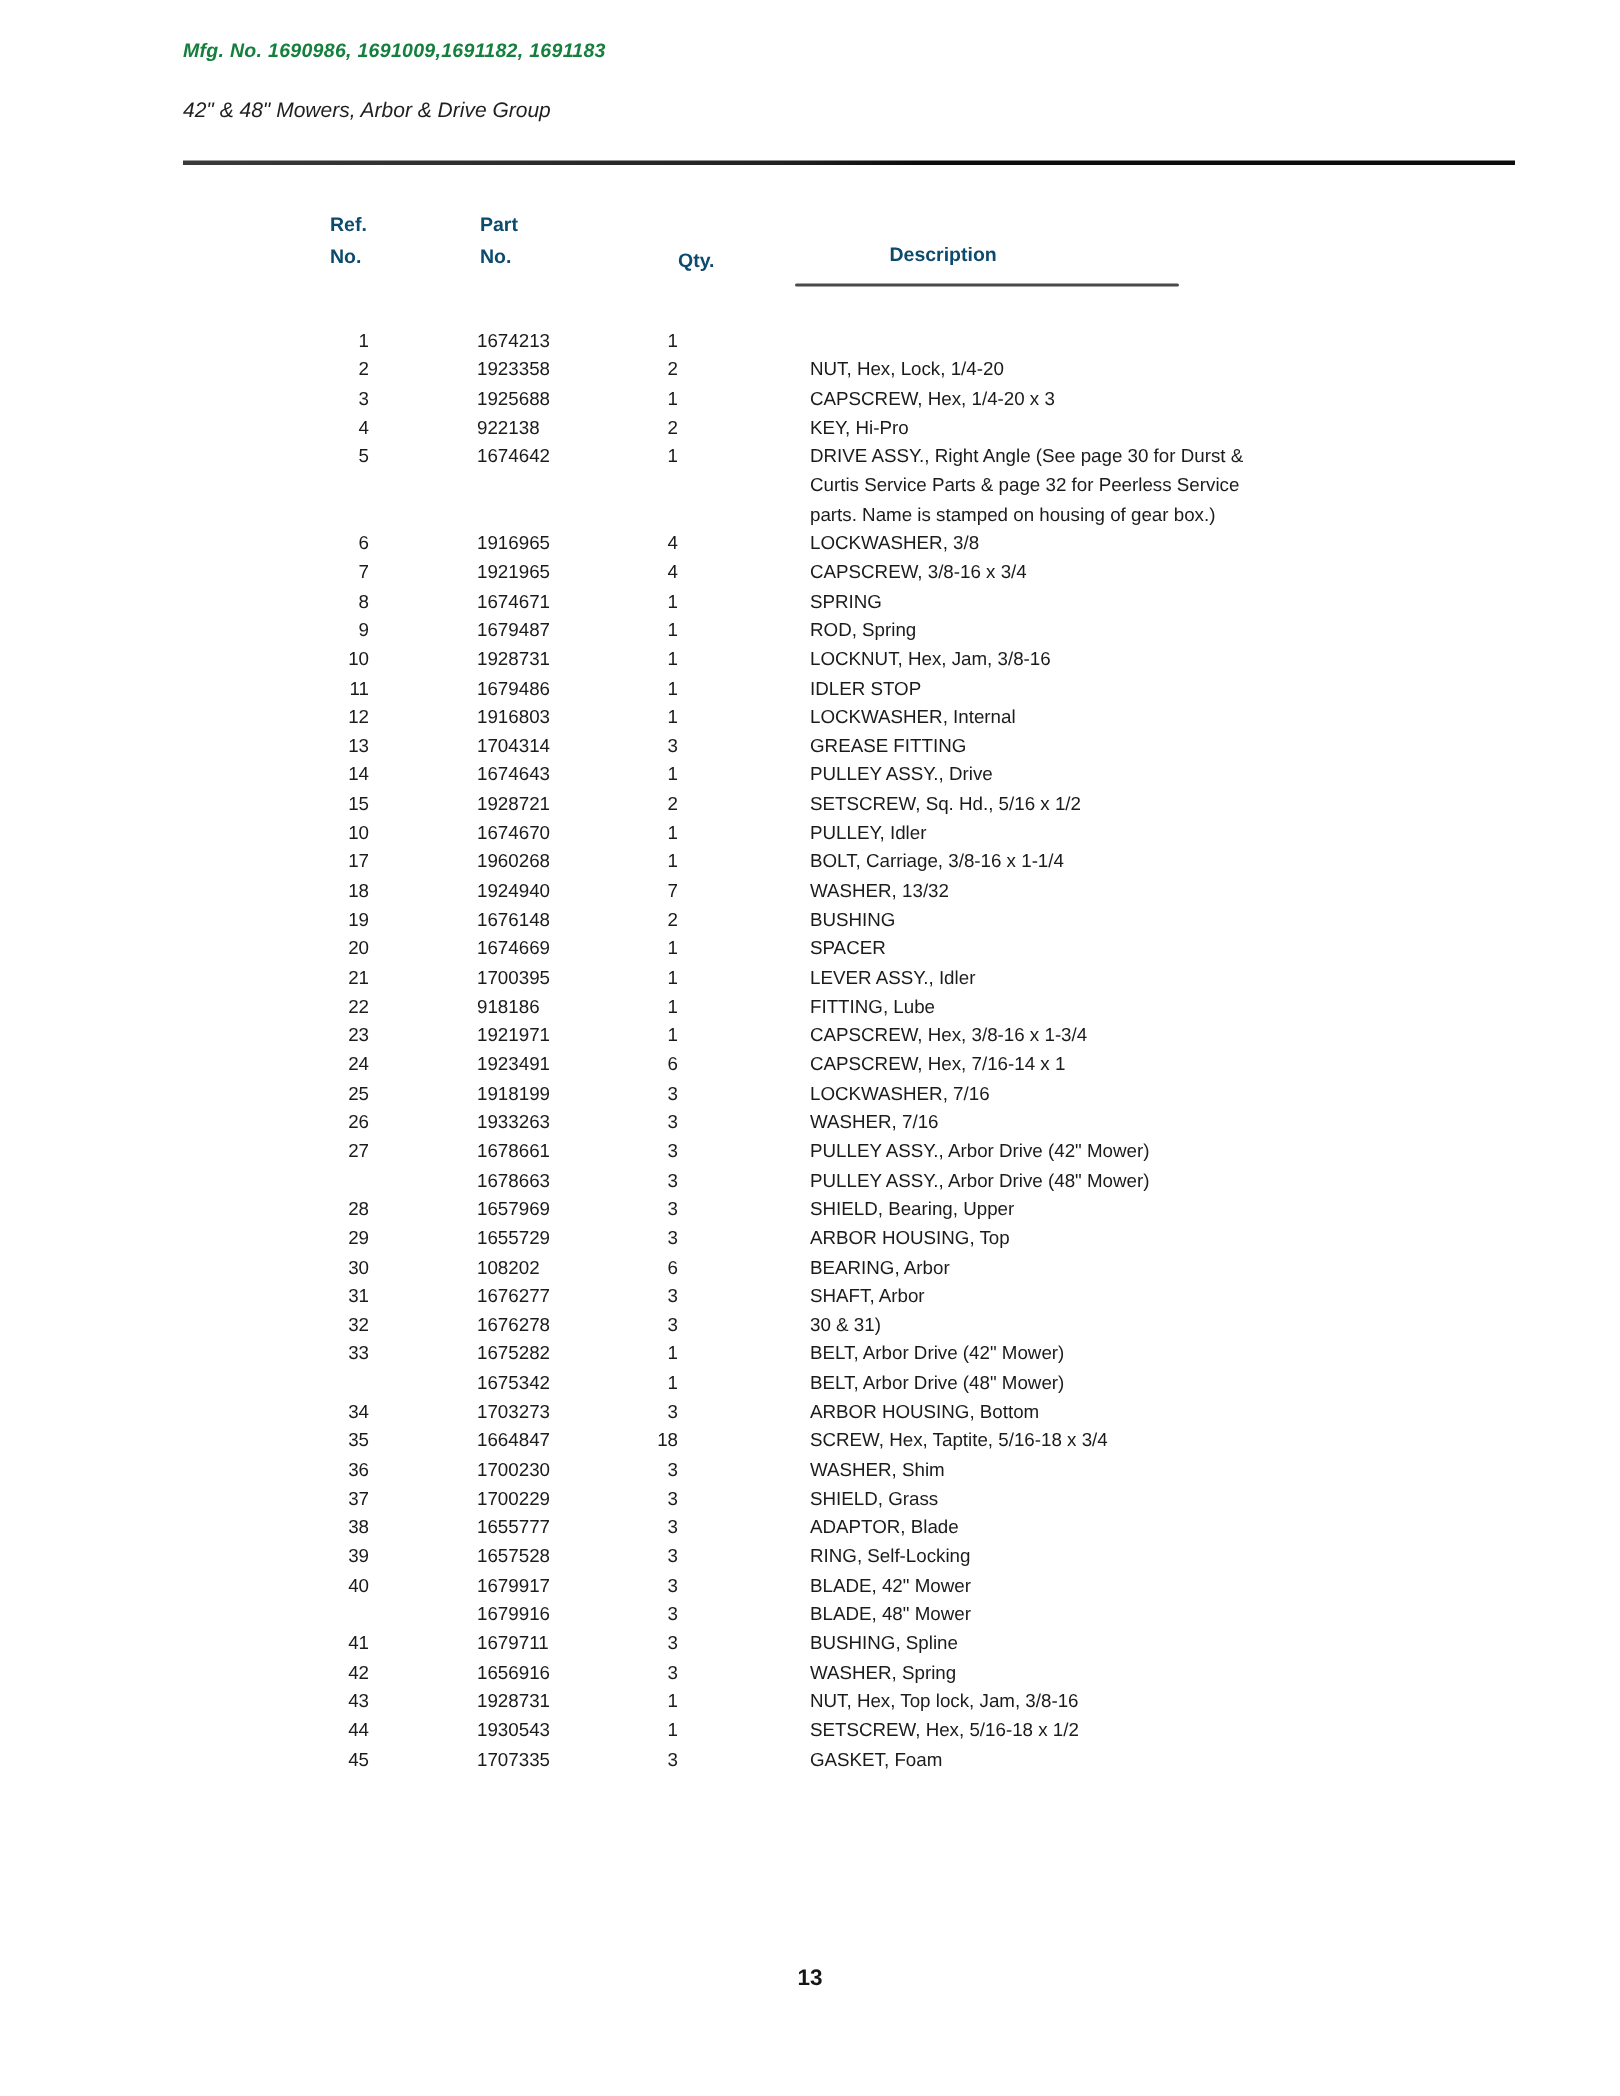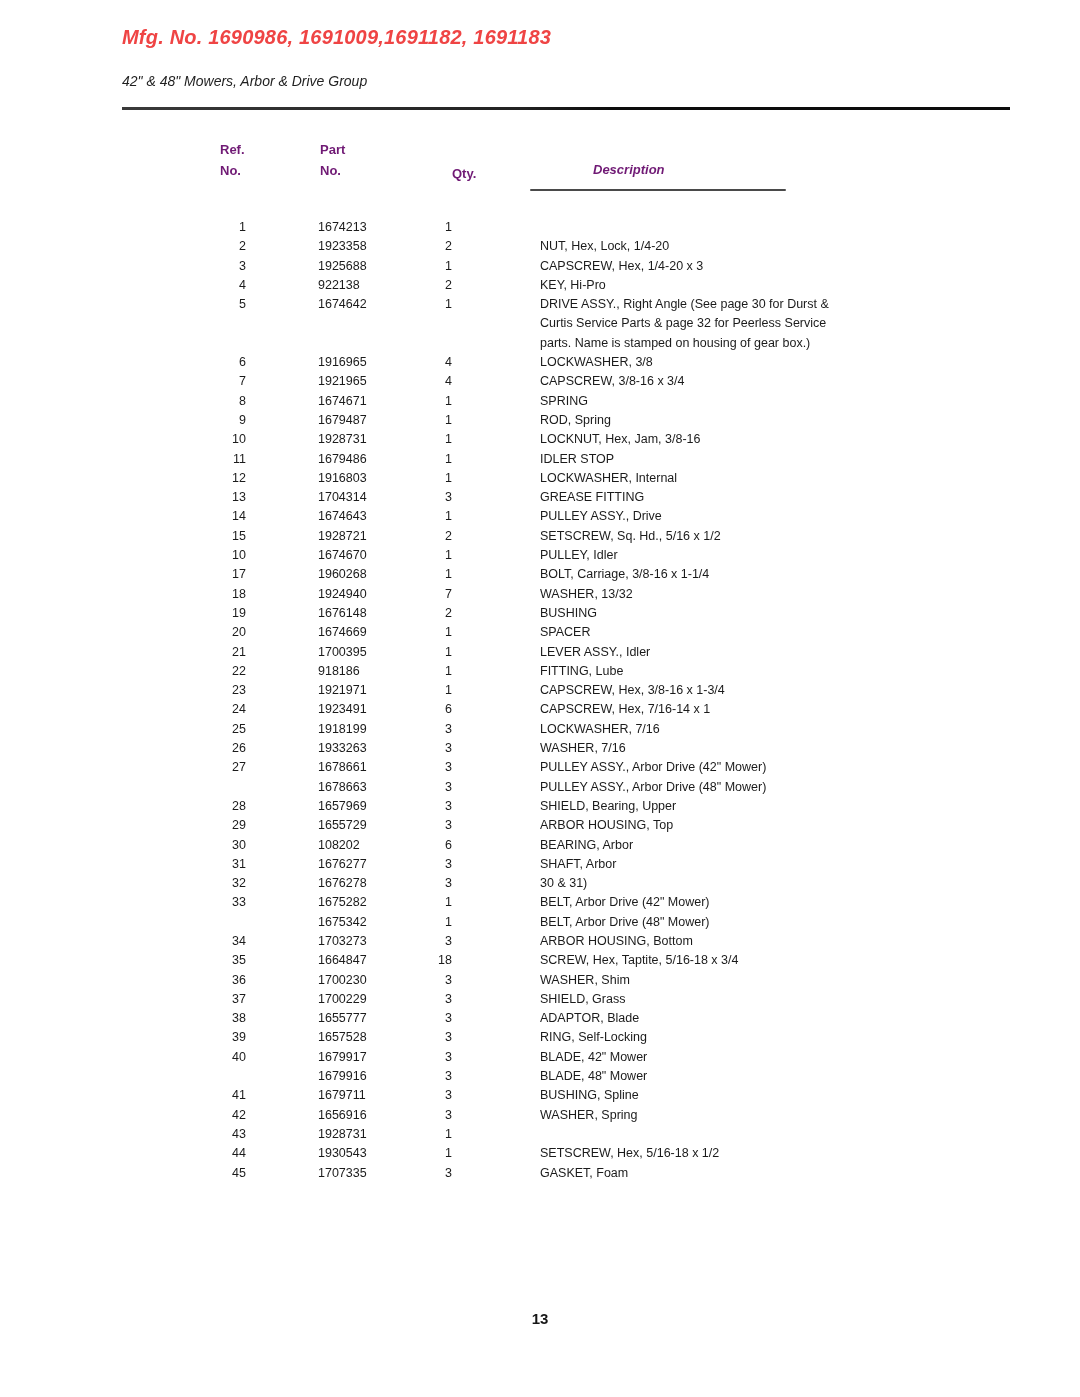--- a/index.html
+++ b/index.html
@@ -18,23 +18,23 @@
   }
   .doc-header {
     position: absolute;
     left: 122px;
     top: 26px;
     width: 900px;
   }
   .mfg-line {
     font-style: italic;
     font-weight: 600;
-    font-size: 20px;
+    font-size: 13px;
     letter-spacing: 0.2px;
-    color: #ef4444;
+    color: #15803d;
   }
   .title-line {
     margin-top: 24px;
     font-style: italic;
     font-weight: 500;
     font-size: 14px;
     color: #1f1f1f;
   }
   .top-rule {
     position: absolute;
@@ -48,32 +48,32 @@
     position: absolute;
     left: 122px;
     top: 140px;
     width: 900px;
   }
   .table-header {
     position: relative;
     height: 56px;
     font-weight: 700;
     font-size: 13px;
-    color: #701a75;
+    color: #0c4a6e;
   }
   .th {
     position: absolute;
     white-space: nowrap;
   }
   .th-ref1  { left: 98px;  top: 2px;  }
   .th-ref2  { left: 98px;  top: 23px; }
   .th-part1 { left: 198px; top: 2px;  }
   .th-part2 { left: 198px; top: 23px; }
   .th-qty   { left: 330px; top: 26px; }
-  .th-desc  { left: 471px; top: 22px; font-style: italic; }
+  .th-desc  { left: 471px; top: 22px; }
   .desc-underline {
     position: absolute;
     left: 408px;
     top: 49px;
     width: 256px;
     height: 2px;
     background: #4a4a4a;
     border-radius: 1px;
   }
   .table-body {
@@ -529,20 +529,23 @@
           <div class="cell c-spacer"></div>
           <div class="cell c-desc">
             <div>WASHER, Spring</div>
           </div>
         </div>
         <div class="row">
           <div class="cell c-ref">43</div>
           <div class="cell c-part">1928731</div>
           <div class="cell c-qty">1</div>
           <div class="cell c-spacer"></div>
+          <div class="cell c-desc">
+            <div>NUT, Hex, Top lock, Jam, 3/8-16</div>
+          </div>
         </div>
         <div class="row">
           <div class="cell c-ref">44</div>
           <div class="cell c-part">1930543</div>
           <div class="cell c-qty">1</div>
           <div class="cell c-spacer"></div>
           <div class="cell c-desc">
             <div>SETSCREW, Hex, 5/16-18 x 1/2</div>
           </div>
         </div>

